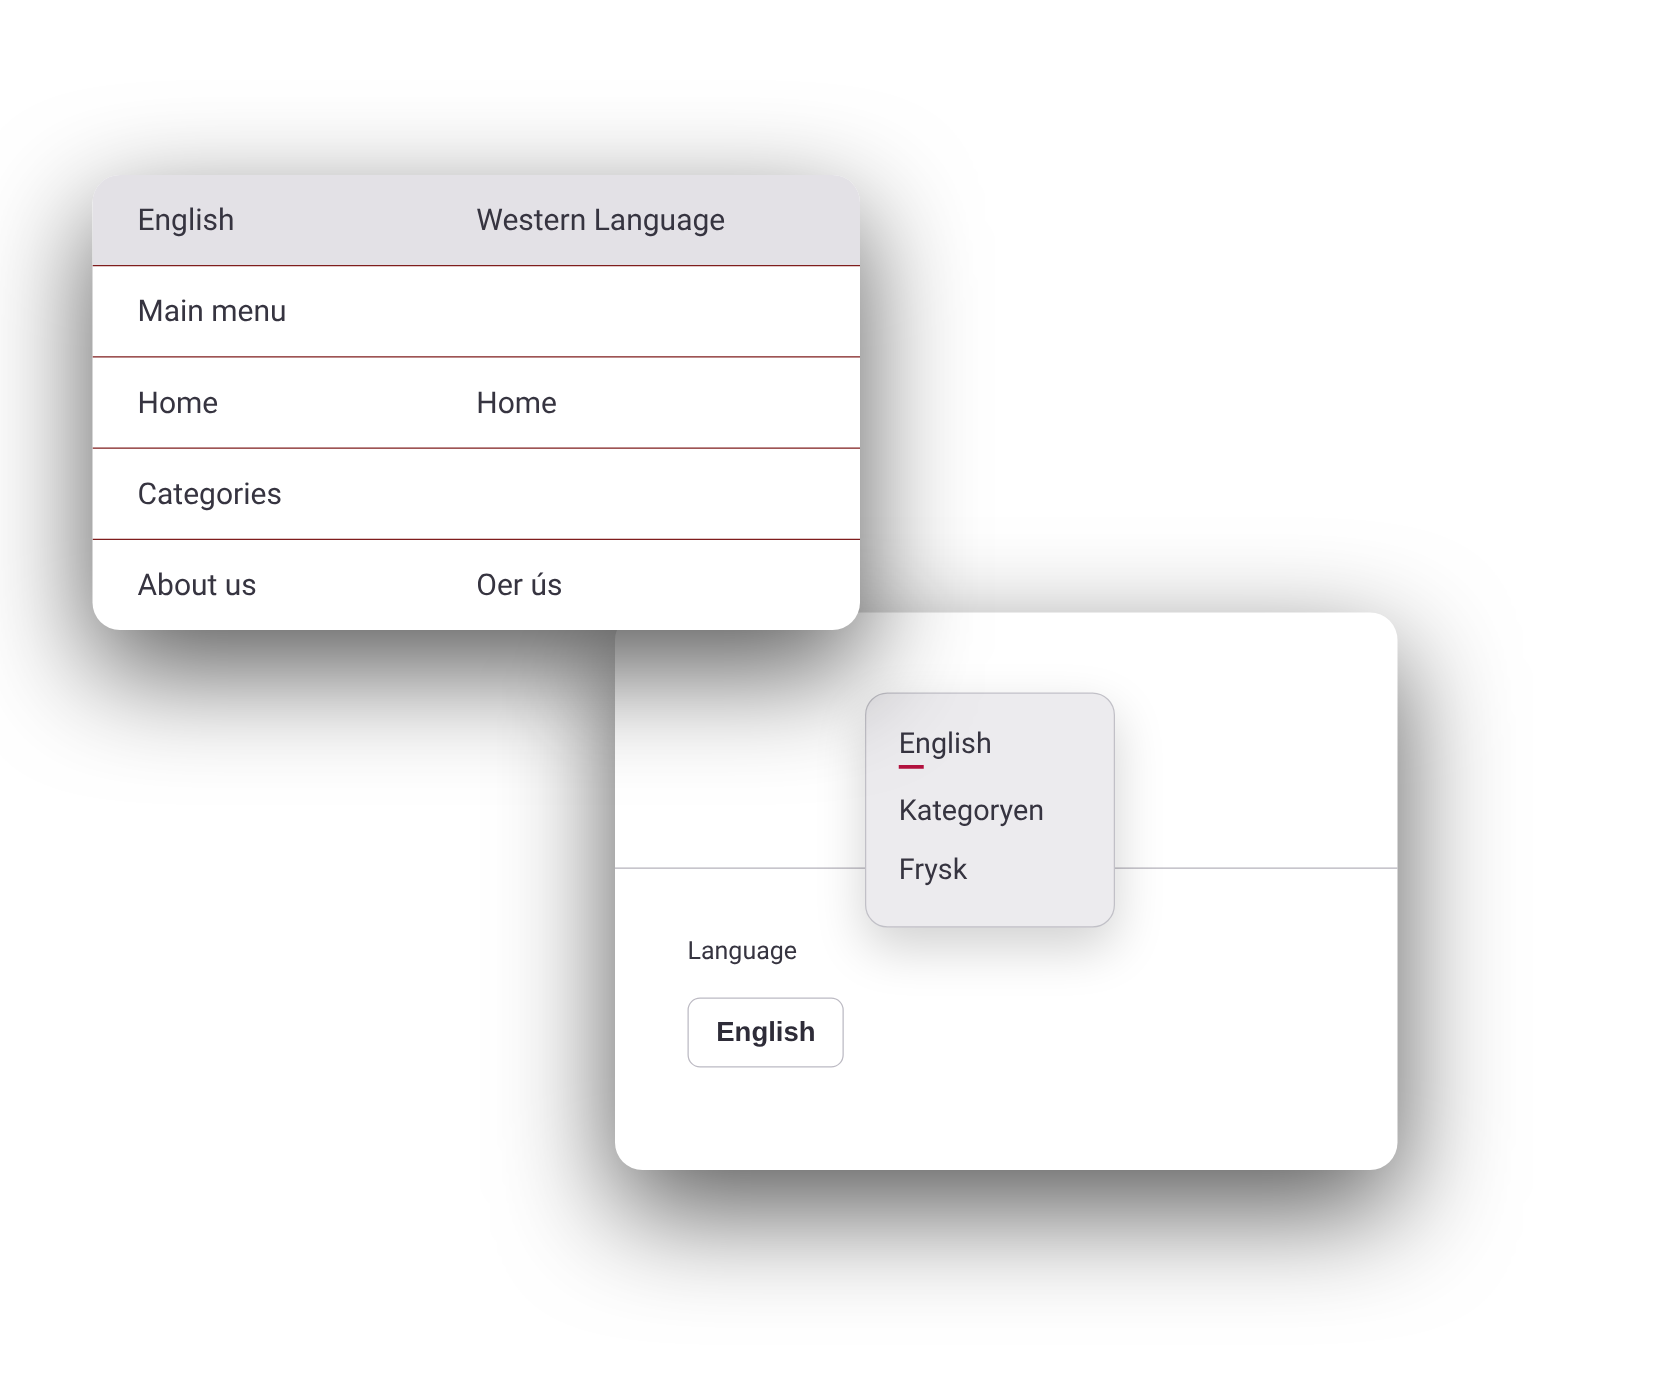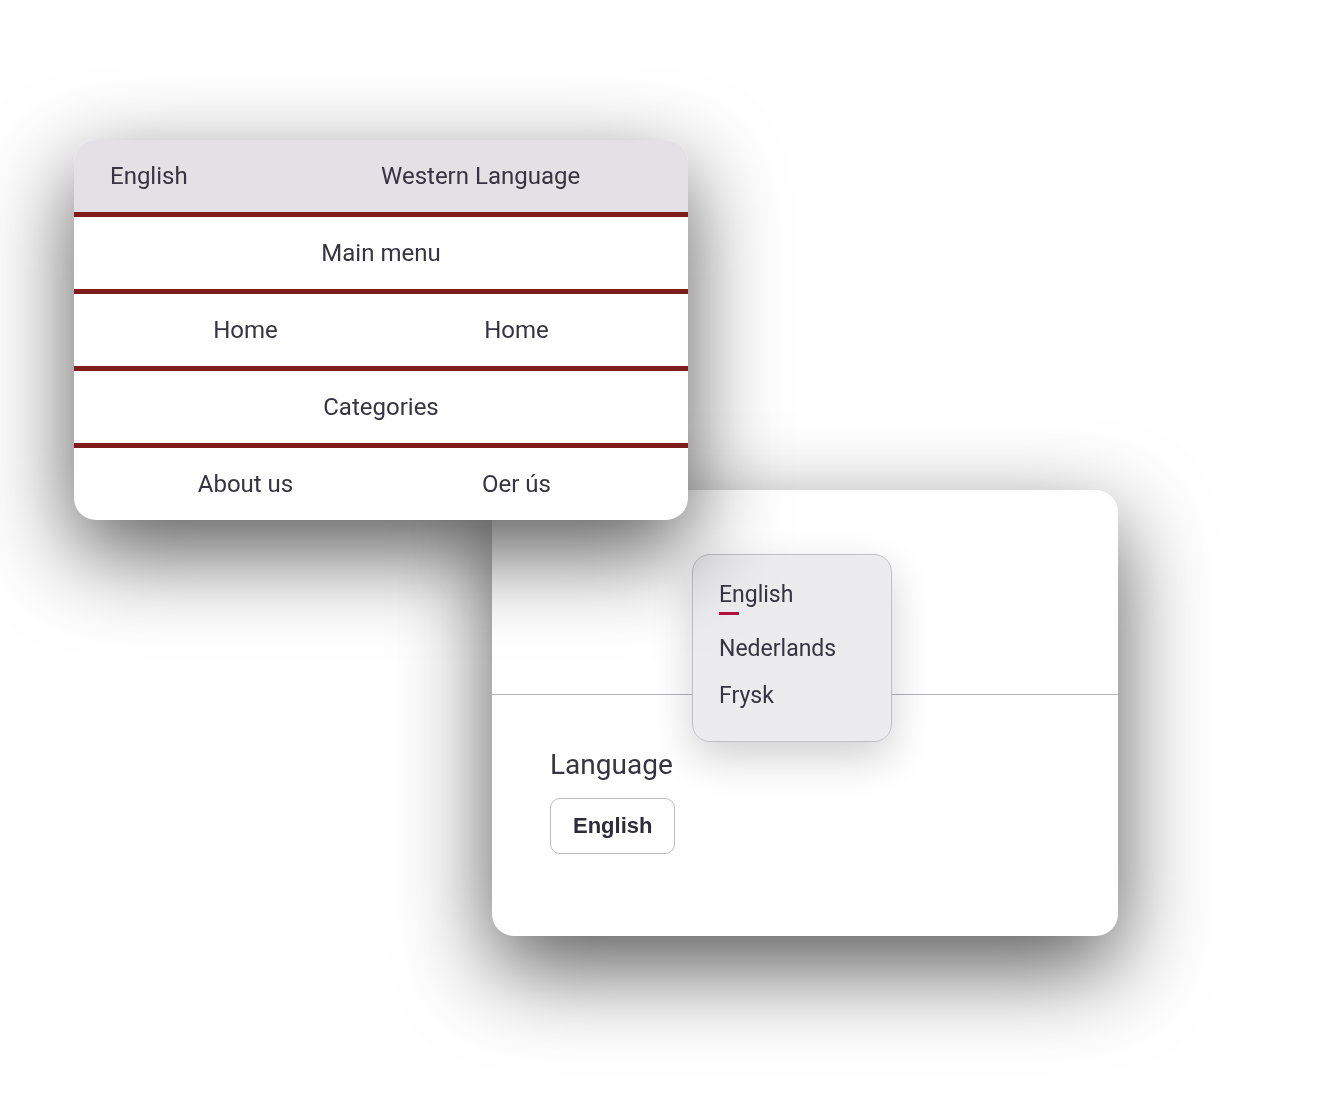--- a/index.html
+++ b/index.html
@@ -31,22 +31,21 @@
       padding: 22px 36px;
     }
     .translation-header > div {
       flex: 1;
       font-size: 24px;
       color: #363440;
     }
     .translation-row {
       display: flex;
       padding: 22px 36px;
-      border-top: 5px solid #7f1d1d;
-      text-align: center;
+      border-top: 1px solid #7f1d1d;
     }
     .translation-row:first-of-type {
       border-top: none;
     }
     .translation-row > div {
       flex: 1;
       font-size: 24px;
       color: #363440;
     }
     .language-card {
@@ -66,21 +65,21 @@
       top: 204px;
       left: 0;
       right: 0;
       height: 1px;
       background: #b5b3bc;
     }
     .language-label {
       position: absolute;
       top: 258px;
       left: 58px;
-      font-size: 28px;
+      font-size: 20px;
       color: #363440;
     }
     .language-button {
       position: absolute;
       top: 308px;
       left: 58px;
       padding: 14px 22px;
       border: 1.5px solid #bcbac3;
       border-radius: 10px;
       background: #fff;
@@ -145,21 +144,21 @@
 <div class="language-card">
   <div class="language-card-divider"></div>
   <div class="language-label">Language</div>
   <button class="language-button">English</button>
   <div class="language-dropdown">
     <div class="dropdown-item selected">
       <span>English</span>
       <span class="underline"></span>
     </div>
     <div class="dropdown-item">
-      <span>Nederlands</span>
+      <span>Kategoryen</span>
       
     </div>
     <div class="dropdown-item">
       <span>Frysk</span>
       
     </div>
   </div>
 </div>
 
 </body></html>

